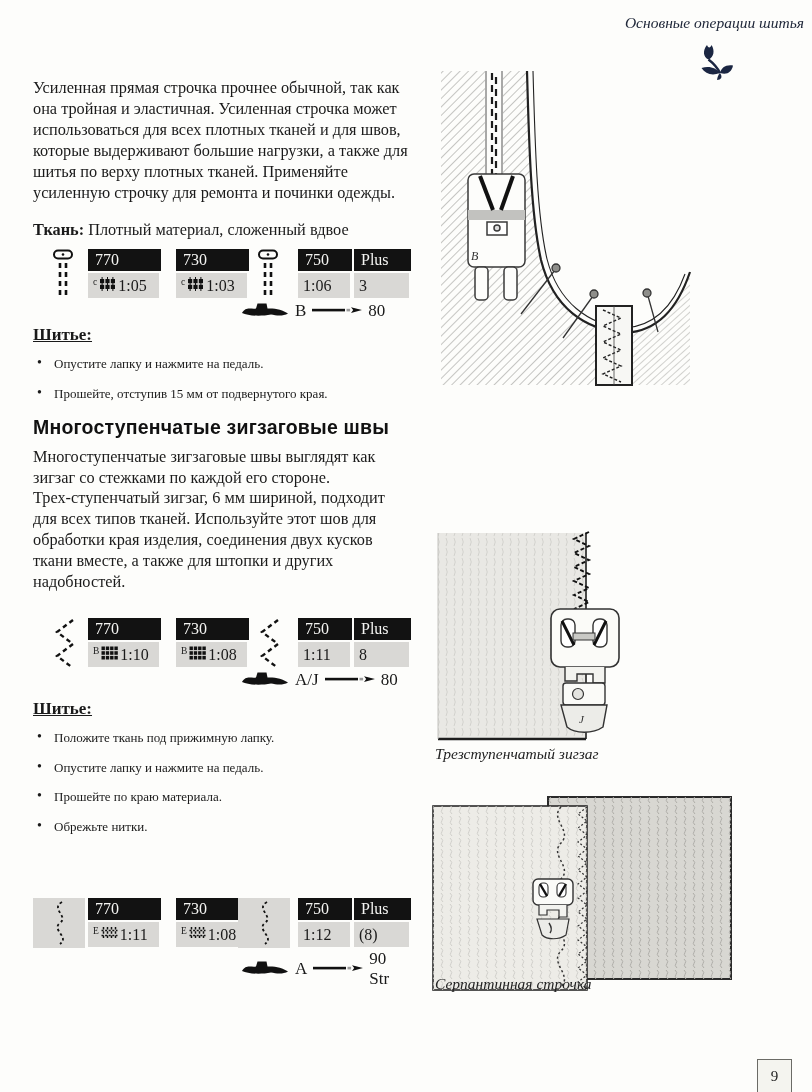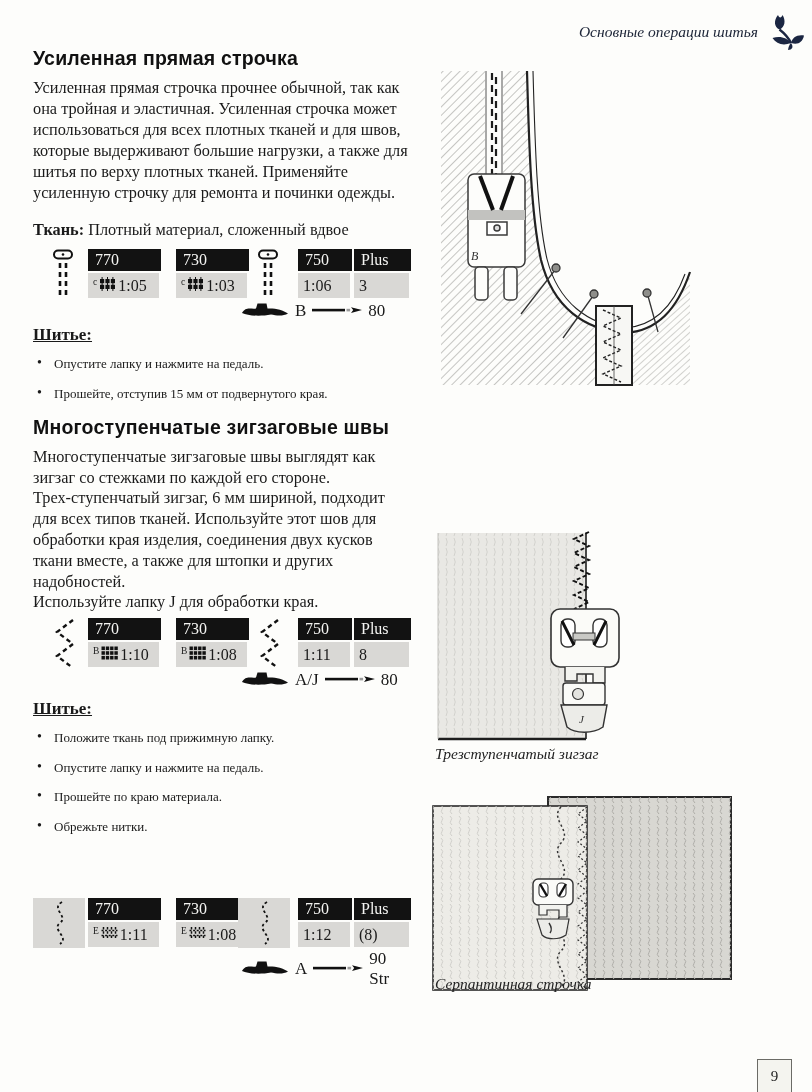--- a/index.html
+++ b/index.html
@@ -1,20 +1,20 @@
 <!DOCTYPE html>
 <html><head>
 <meta charset="utf-8">
 <style>
   html,body{margin:0;padding:0;}
   body{width:812px;height:1092px;background:#ffffff;font-family:"Liberation Serif",serif;color:#1a1a1a;}
   .page{position:relative;width:812px;height:1092px;background:#fdfdfb;overflow:hidden;}
 
   
-  .hdr{position:absolute;top:14px;right:8px;display:flex;align-items:center;gap:8px;}
+  .hdr{position:absolute;top:14px;right:8px;display:flex;align-items:center;gap:8px;flex-direction:column;}
   .hdr-title{font-style:italic;font-size:15.5px;color:#20283a;padding-bottom:4px;}
 
   
   .blk{position:absolute;left:33px;width:376px;}
   h2{margin:0;font-family:"Liberation Sans",sans-serif;font-weight:bold;font-size:19.5px;color:#111;letter-spacing:.2px;}
   .para{font-size:16.3px;line-height:21px;}
   .lbl{font-weight:bold;}
   .sew{font-weight:bold;font-size:17px;text-decoration:underline;}
   .bullets{list-style:none;margin:0;padding:0;}
   .bullets li{position:relative;padding-left:21px;font-size:13px;line-height:21px;margin-bottom:8.5px;}
@@ -56,23 +56,20 @@
           <path d="M12,1 C7.5,6.5 8,13 13.5,15.5 C19,13 20,6.5 16.5,1 C15.5,4.2 13,4.2 12,1 Z"></path>
           <path d="M13.5,15.5 C18,19 22,23 25,29" stroke="#1b2642" stroke-width="2.4" fill="none"></path>
           <path d="M25,29 C17,32 10.5,30 6.5,24 C14.5,21.5 21,24 25,29 Z"></path>
           <path d="M25,29 C32,31 36.5,28.5 38,21.5 C30.5,20.5 26.5,23.5 25,29 Z"></path>
           <path d="M25,29 C28,33 26,36 22,36 C22.5,33 23,31 25,29 Z"></path>
         </g>
       </svg>
     </span>
   </div>
 
-  <div class="blk" style="top:47px">
-    <h2>Усиленная прямая строчка</h2>
-  </div>
   <div class="blk para" style="top:77px">Усиленная прямая строчка прочнее обычной, так как она тройная и эластичная. Усиленная строчка может использоваться для всех плотных тканей и для швов, которые выдерживают большие нагрузки, а также для шитья по верху плотных тканей. Применяйте усиленную строчку для ремонта и починки одежды.</div>
   <div class="blk para" style="top:219px">
     <span class="lbl">Ткань:</span><span> Плотный материал, сложенный вдвое</span>
   </div>
 
   <div class="stitch-table" style="top:249px">
     <div class="selpos sel-1">
       <svg width="22" height="50" viewBox="0 0 22 50">
         <rect x="2" y="1.5" width="18" height="8" rx="4" fill="none" stroke="#111" stroke-width="2"></rect>
         <circle cx="11" cy="5.5" r="1.3" fill="#111"></circle>
@@ -162,21 +159,20 @@
   <ul class="bullets blk" style="top:353px">
     <li>Опустите лапку и нажмите на педаль.</li>
     <li>Прошейте, отступив 15 мм от подвернутого края.</li>
   </ul>
 
   <div class="blk para" style="top:446px">Многоступенчатые зигзаговые швы  выглядят как зигзаг со стежками по каждой его стороне.</div>
   <div class="blk" style="top:416px">
     <h2>Многоступенчатые зигзаговые швы</h2>
   </div>
   <div class="blk para" style="top:487px">Трех-ступенчатый зигзаг, 6 мм шириной, подходит для всех типов тканей. Используйте этот шов для обработки края изделия, соединения двух кусков ткани вместе, а также для штопки и других надобностей.</div>
-  <div class="blk para" style="top:591px">Используйте лапку J для обработки края.</div>
 
   <div class="stitch-table" style="top:618px">
     <div class="selpos sel-1">
       <svg width="26" height="52" viewBox="0 0 26 52">
           <path d="M21,2 L5,14 L21,26 L5,38 L21,50" fill="none" stroke="#111" stroke-width="2.4" stroke-dasharray="4.5,3.5"></path>
         </svg>
     </div>
     <div class="grp grp-l">
       <div class="colc">
         <div class="hd w-l">770</div>

